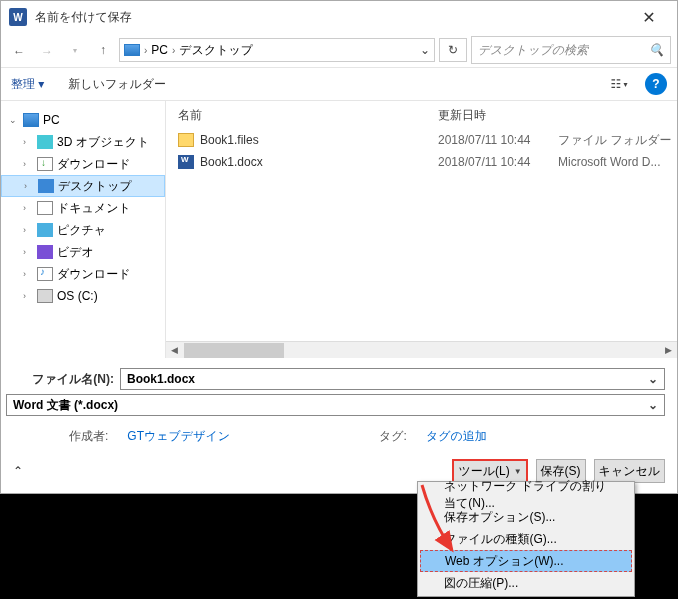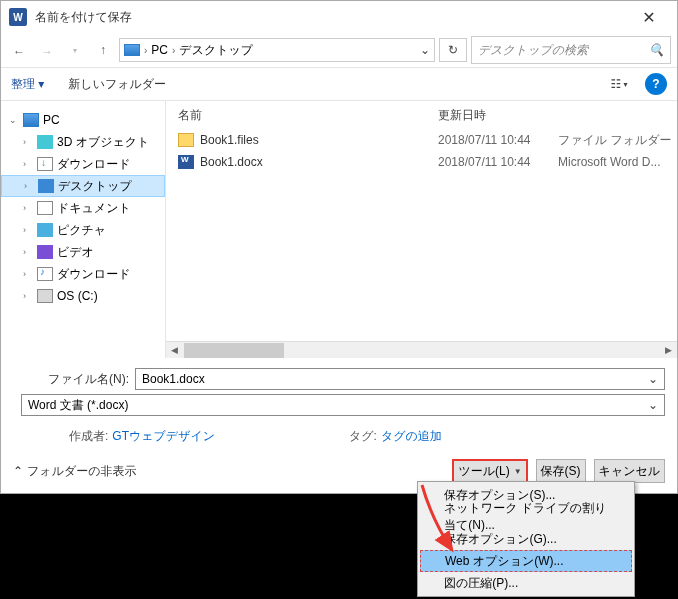--- a/index.html
+++ b/index.html
@@ -52,26 +52,26 @@
 .col-date { width: 120px; }
 .col-type { flex: 1; }
 .filelist { flex: 1; padding-left: 12px; }
 .file-row { display: flex; align-items: center; height: 22px; color: #333; }
 .file-row .fname { width: 260px; display: flex; align-items: center; gap: 6px; }
 .file-row .fdate { width: 120px; color: #666; }
 .file-row .ftype { flex: 1; color: #666; white-space: nowrap; overflow: hidden; text-overflow: ellipsis; }
 .hscroll { height: 17px; background: #f0f0f0; border-top: 1px solid #ddd; display: flex; align-items: center; }
 .hscroll .arrow { width: 17px; text-align: center; color: #666; font-size: 9px; }
 .hscroll .thumb { width: 100px; height: 15px; background: #ccc; margin-left: 1px; }
-.fields { padding: 8px 12px 4px 20px; }
+.fields { padding: 8px 12px 4px 5px; font-weight: bold; }
 .field-row { display: flex; align-items: center; height: 26px; gap: 6px; }
 .field-label { width: 108px; text-align: right; color: #333; }
 .field-input { flex: 1; height: 22px; border: 1px solid #888; padding: 0 6px; display: flex; align-items: center; }
 .field-input .drop { margin-left: auto; color: #444; }
-.meta-row { display: flex; align-items: center; padding: 6px 12px; gap: 4px; }
+.meta-row { display: flex; align-items: center; padding: 6px 12px; gap: 19px; }
 .meta-label { color: #555; margin-left: 56px; }
 .meta-val { color: #0066cc; }
 .meta-label2 { color: #555; margin-left: 130px; }
 .checkbox-row { display: flex; align-items: center; padding: 6px 12px 10px 126px; gap: 6px; color: #0066cc; }
 .checkbox { width: 13px; height: 13px; border: 1px solid #333; }
 .footer { display: flex; align-items: center; padding: 8px 12px 10px 12px; gap: 8px; }
 .footer .exp-hide { display: flex; align-items: center; gap: 4px; color: #333; }
 .footer .spacer { flex: 1; }
 .btn { height: 24px; padding: 0 4px; border: 1px solid #adadad; background: #e1e1e1; display: flex; align-items: center; justify-content: center; cursor: pointer; color: #000; }
 .btn.tools { border: 2px solid #e8382f; background: #e1e1e1; }
@@ -224,41 +224,40 @@
     <span class="meta-label">作成者:</span>
     <span class="meta-val">GTウェブデザイン</span>
     <span class="meta-label2">タグ:</span>
     <span class="meta-val">タグの追加</span>
   </div>
 
 
   <div class="footer">
     <div class="exp-hide">
       <span>⌃</span>
-      <span>フォルダーの非表示</span>
     </div>
     <div class="spacer"></div>
     <div class="btn tools">
       <span>ツール(L)</span>
       <span class="dd">▼</span>
     </div>
     <div class="btn">
       <span>保存(S)</span>
     </div>
     <div class="btn">
       <span>キャンセル</span>
     </div>
   </div>
 
 </div>
 
 <div class="menu">
+  <div class="menu-item">ネットワーク ドライブの割り当て(N)...</div>
   <div class="menu-item">保存オプション(S)...</div>
-  <div class="menu-item">ネットワーク ドライブの割り当て(N)...</div>
-  <div class="menu-item">保存オプション(G)...</div>
+  <div class="menu-item">ファイルの種類(G)...</div>
   <div class="menu-item highlighted">Web オプション(W)...</div>
   <div class="menu-item">図の圧縮(P)...</div>
 </div>
 
 <svg class="arrow-annotation" width="70" height="80">
   <defs>
     <marker id="ah" markerWidth="8" markerHeight="8" refX="6" refY="3" orient="auto">
       <path d="M0,0 L7,3 L0,6 Z" fill="#e8382f"></path>
     </marker>
   </defs>

